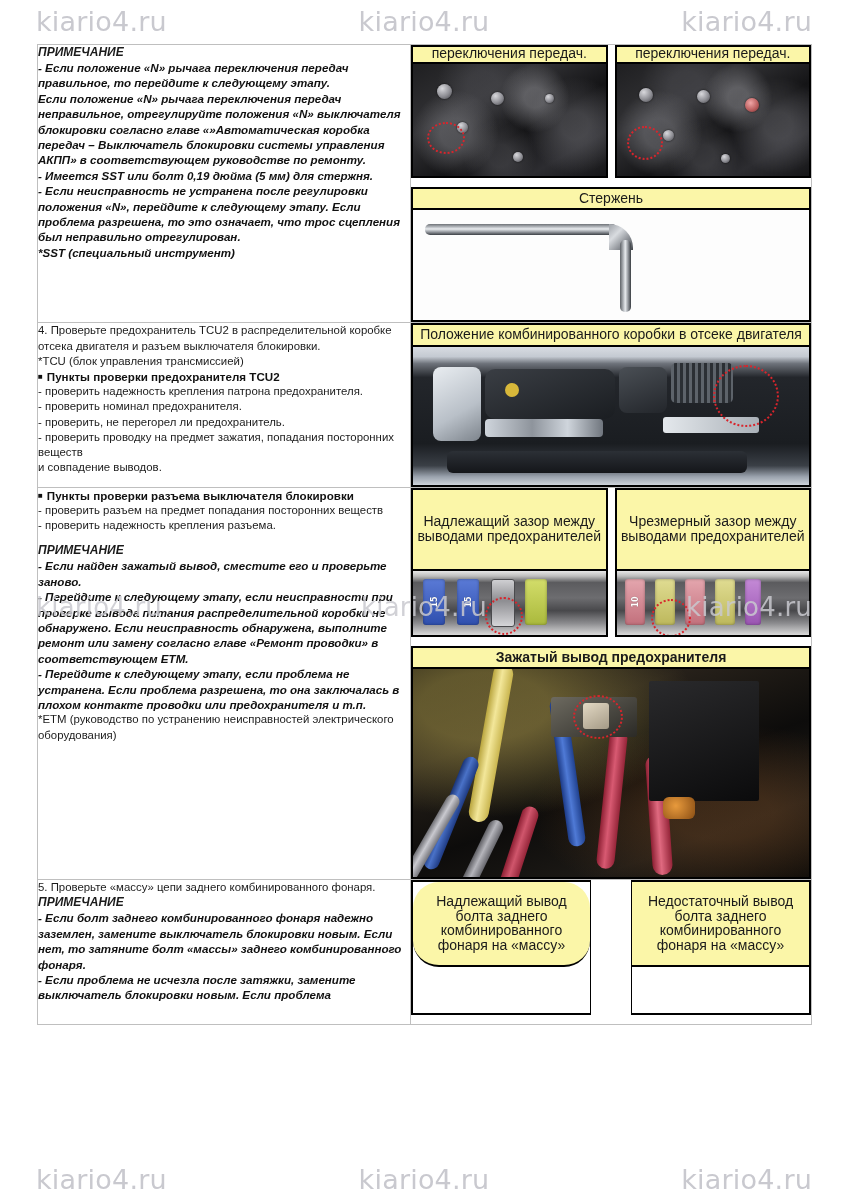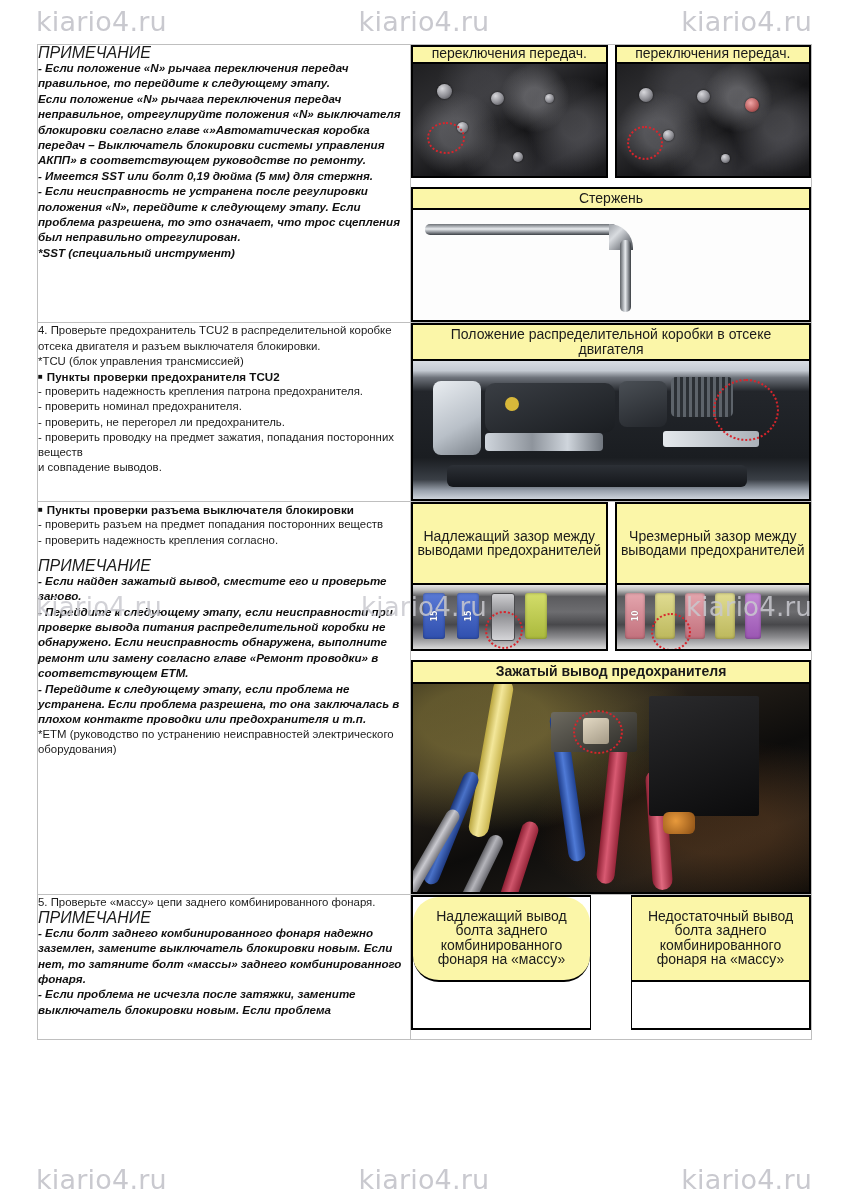--- a/index.html
+++ b/index.html
@@ -55,22 +55,22 @@
   td.col-fig{width:400px;padding:6px 8px 10px 10px;}
 
   
   .txt{
     font-size:11.4px;
     line-height:14.6px;
     color:#1b1b1b;
   }
   .txt p{margin:0;}
   .note-head{
-    font-style:italic;font-weight:normal;
-    font-size:16px;line-height:15px;
+    font-style:italic;font-weight:bold;
+    font-size:12px;line-height:15px;
   }
   .note-body{
     font-style:italic;font-weight:bold;
     font-size:11.6px;line-height:15.4px;
     color:#111;
   }
   .plain{
     font-size:11.4px;line-height:15.2px;color:#1b1b1b;
   }
   .sub-head{
@@ -272,21 +272,21 @@
         </p>
         <p class="plain">- проверить надежность крепления патрона   предохранителя.</p>
         <p class="plain">- проверить номинал предохранителя.</p>
         <p class="plain">- проверить, не перегорел ли предохранитель.</p>
         <p class="plain">- проверить проводку на предмет зажатия, попадания посторонних веществ</p>
         <p class="plain">и совпадение выводов.</p>
       </div>
     </td>
     <td class="col-fig">
       <div class="fig">
-        <div class="cap">Положение распределительной коробки в отсеке двигателя</div>
+        <div class="cap">Положение комбинированного коробки в отсеке двигателя</div>
         <div class="photo ph-engine" style="height:138px;">
           <div class="eb-part" style="left:20px;top:20px;width:48px;height:74px;background:linear-gradient(150deg,#e9edf1,#b9c0c8 60%,#7d848c);border-radius:8px;"></div>
           <div class="eb-part" style="left:72px;top:22px;width:130px;height:50px;background:linear-gradient(160deg,#3a3e44,#1a1d21);border-radius:10px;"></div>
           <div class="eb-part" style="left:92px;top:36px;width:14px;height:14px;background:#d8b83a;border-radius:50%;"></div>
           <div class="eb-part" style="left:206px;top:20px;width:48px;height:46px;background:linear-gradient(160deg,#4a4f55,#23262b);border-radius:8px;"></div>
           <div class="eb-part" style="left:258px;top:16px;width:62px;height:40px;background:repeating-linear-gradient(90deg,#5d636a 0 3px,#2b2f34 3px 6px);border-radius:5px;"></div>
           <div class="eb-part" style="left:72px;top:72px;width:118px;height:18px;background:linear-gradient(90deg,#cfd5dc,#8e949c 40%,#cfd5dc 70%,#70767e);border-radius:4px;"></div>
           <div class="eb-part" style="left:250px;top:70px;width:96px;height:16px;background:linear-gradient(90deg,#e4e8ec,#aab1b8);border-radius:3px;"></div>
           <div class="eb-part" style="left:34px;top:104px;width:300px;height:22px;background:linear-gradient(180deg,#2c3036,#14161a);border-radius:6px;"></div>
           <div class="dash-ellipse" style="left:300px;top:18px;width:62px;height:58px;"></div>
@@ -295,21 +295,21 @@
     </td>
   </tr>
 
   <tr>
     <td class="col-text">
       <div class="txt">
         <p class="sub-head">
           <span class="bullet-sq"></span><span>Пункты проверки разъема выключателя блокировки</span>
         </p>
         <p class="plain">- проверить разъем на предмет попадания посторонних веществ</p>
-        <p class="plain">- проверить надежность крепления согласно.</p>
+        <p class="plain">- проверить надежность крепления разъема.</p>
         <div class="spacer-10"></div>
         <p class="note-head">ПРИМЕЧАНИЕ</p>
         <p class="note-body">- Если найден зажатый вывод, сместите его и проверьте заново.</p>
         <p class="note-body">- Перейдите к следующему этапу, если неисправности при проверке вывода питания распределительной коробки не обнаружено. Если неисправность обнаружена, выполните ремонт или замену согласно главе «Ремонт проводки» в соответствующем ETM.</p>
         <p class="note-body">- Перейдите к следующему этапу, если проблема не устранена. Если проблема разрешена, то она заключалась в плохом контакте проводки или предохранителя и т.п.</p>
         <p class="plain">*ETM (руководство по устранению неисправностей электрического оборудования)</p>
       </div>
     </td>
     <td class="col-fig">
 

